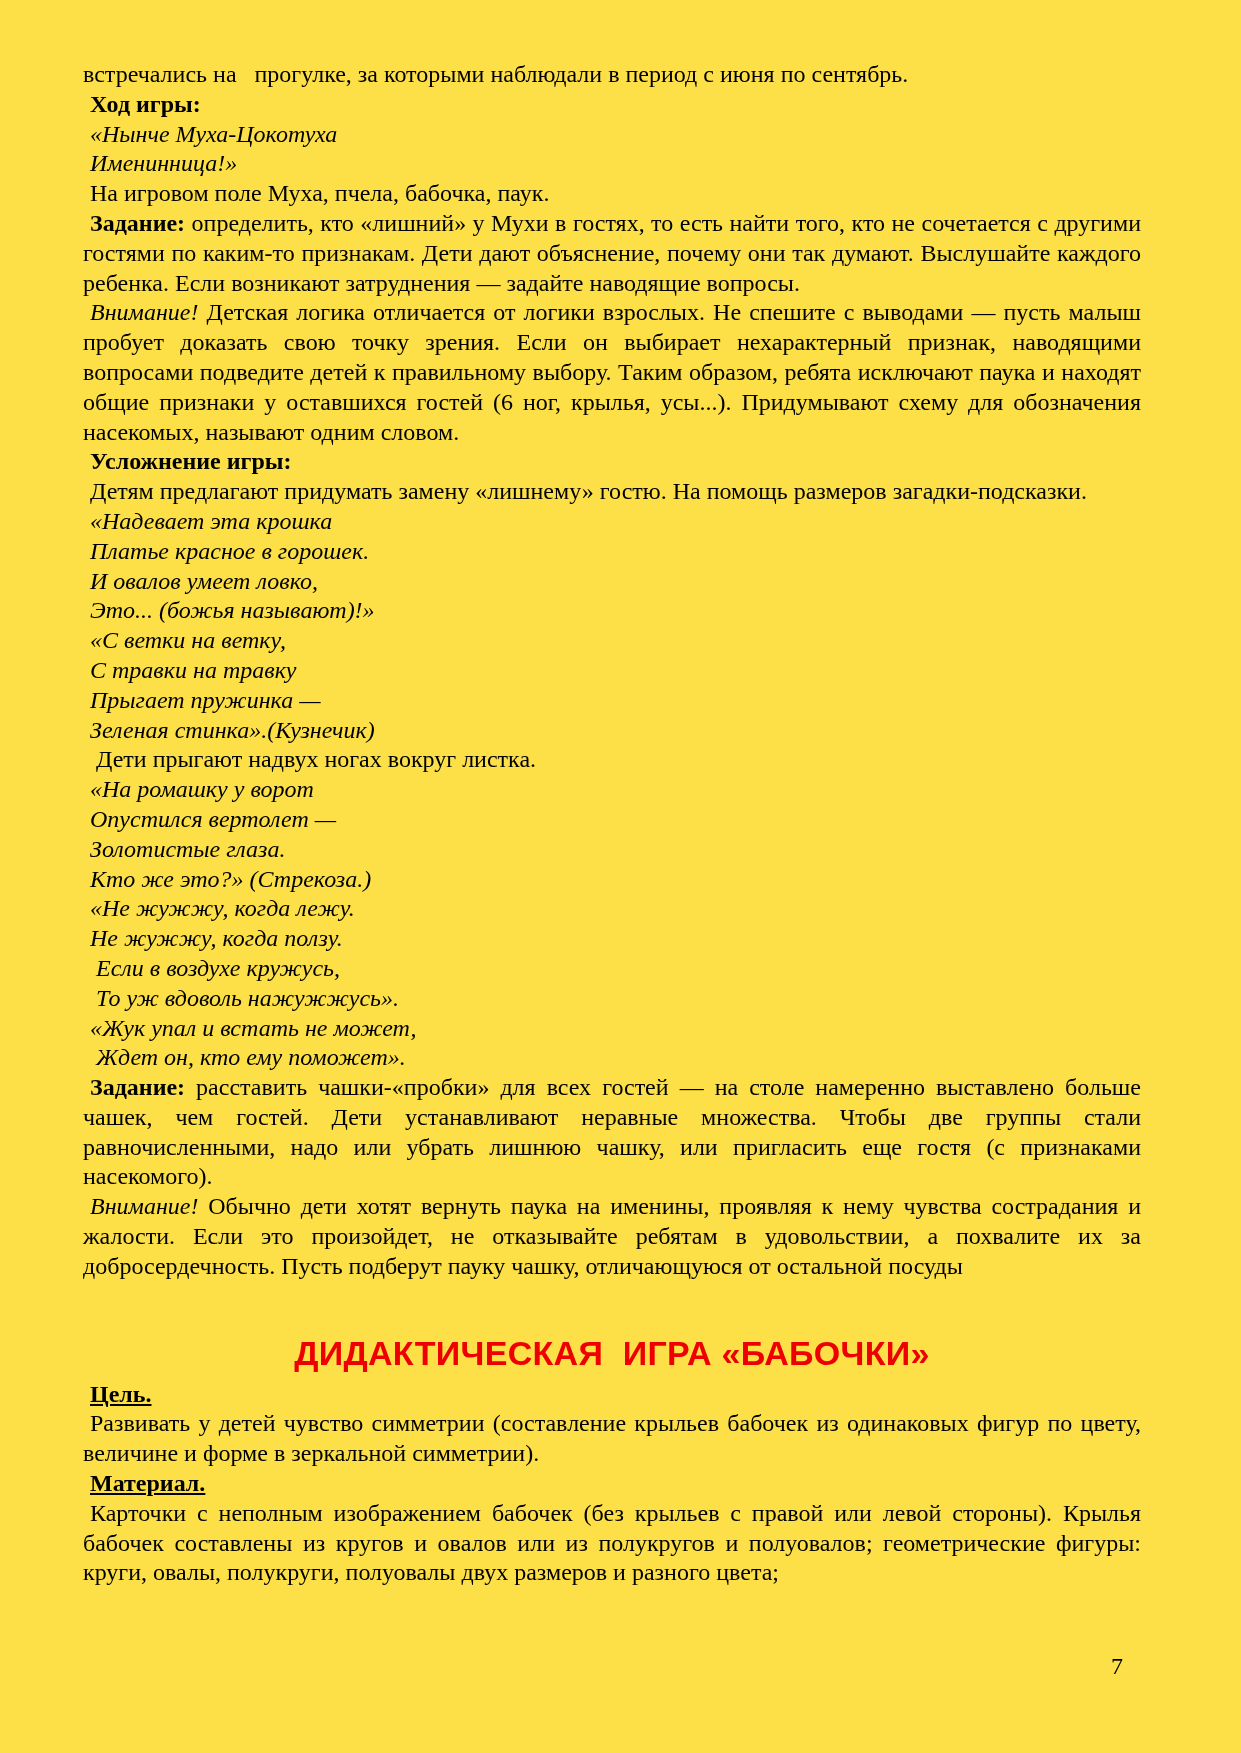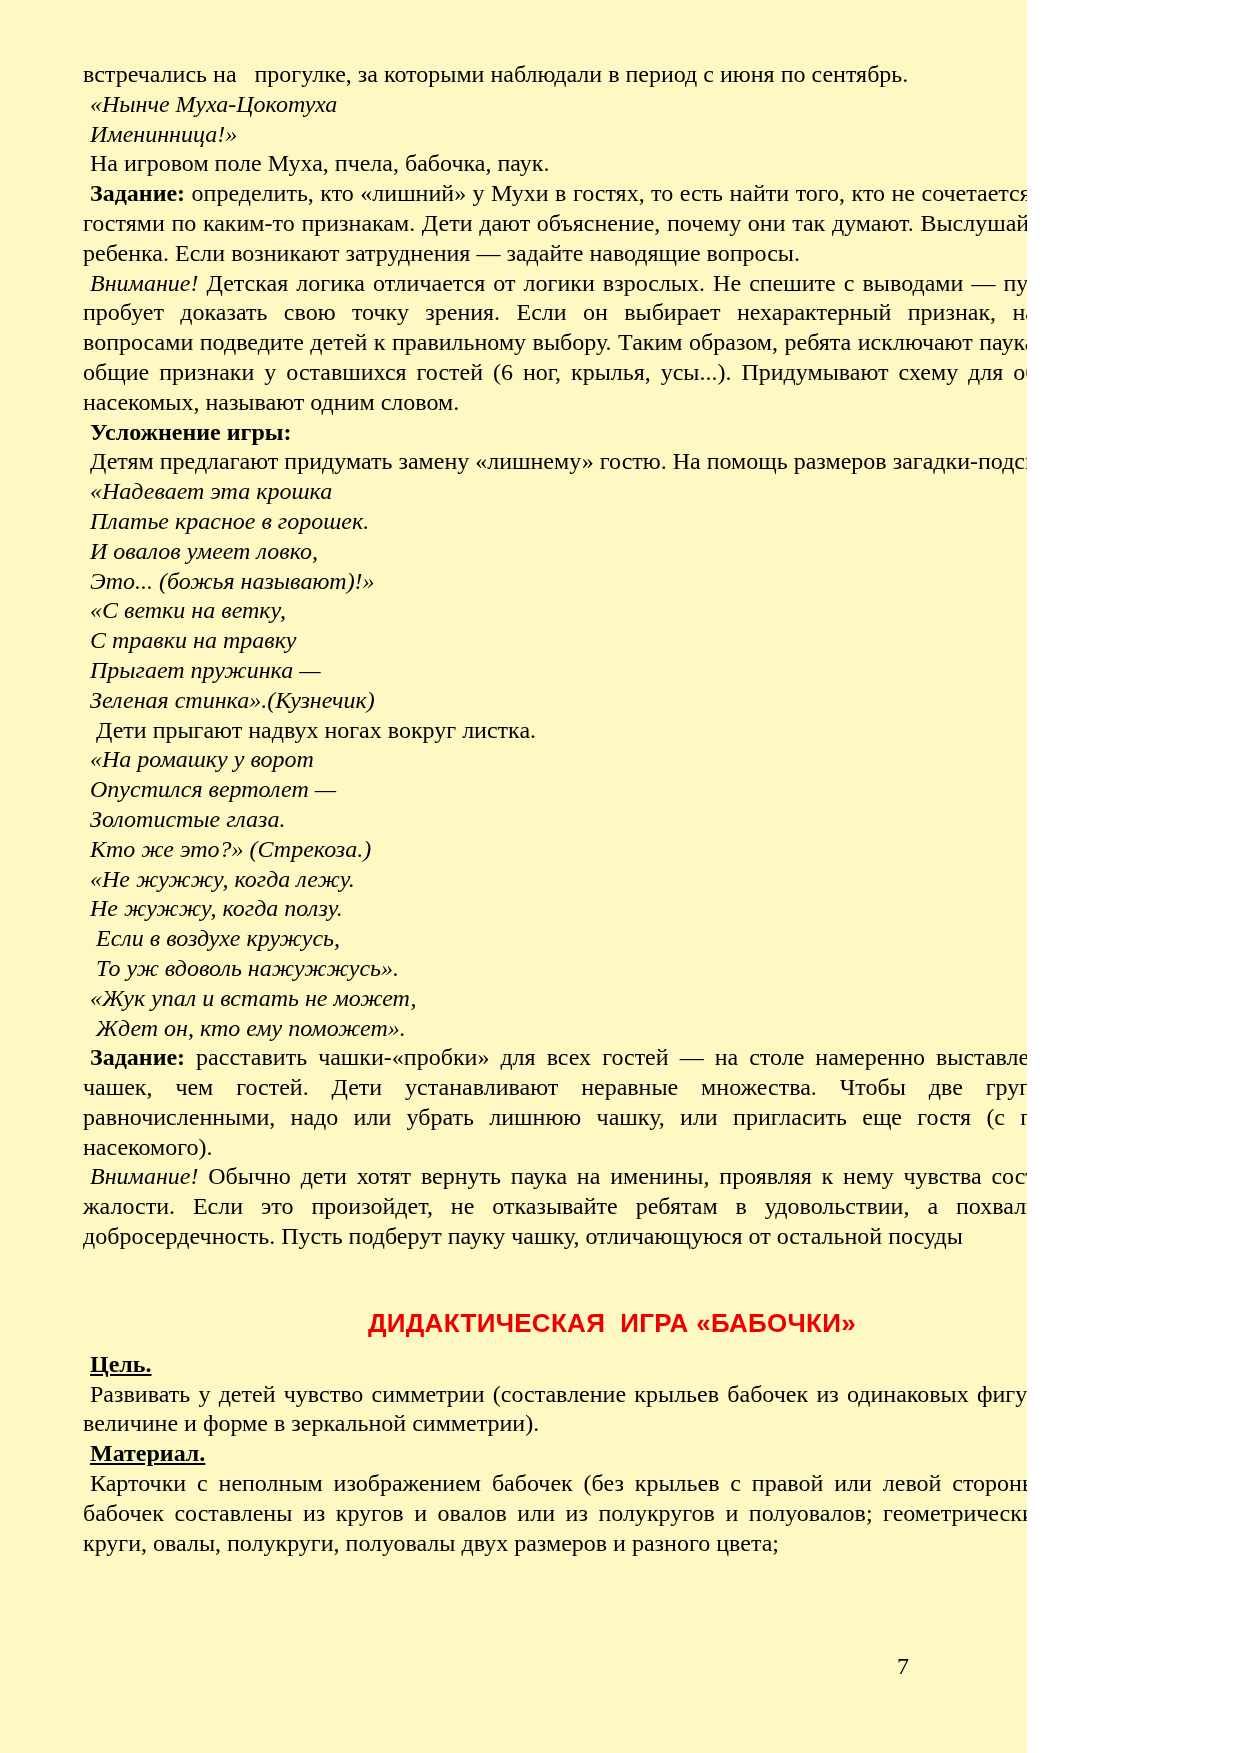--- a/index.html
+++ b/index.html
@@ -1,20 +1,20 @@
 <!DOCTYPE html>
 <html lang="ru"><head>
 <meta charset="utf-8">
 <style>
   html, body { margin: 0; padding: 0; background: #ffffff; }
   .page {
     position: relative;
-    width: 1027px;
+    width: 1241px;
     height: 1753px;
-    background: #fef9c3;
+    background: #fde047;
     font-family: "Liberation Serif", serif;
     font-size: 24px;
     line-height: 29.8px;
     color: #000000;
     overflow: hidden;
     text-decoration: underline;
   }
   .content {
     position: absolute;
     left: 83px;
@@ -26,21 +26,21 @@
   .line   { text-align: left; text-indent: 7px; }
   .noind  { text-indent: 0; }
   .b      { font-weight: bold; }
   .i      { font-style: italic; }
   .heading { font-weight: bold; text-indent: 7px; }
   .uline  { text-decoration: underline; }
   .poem   { font-style: italic; text-indent: 7px; }
   .game-title {
     font-family: "Liberation Sans", sans-serif;
     font-weight: bold;
-    font-size: 26px;
+    font-size: 34px;
     line-height: 30px;
     text-align: center;
     letter-spacing: 0.3px;
     margin: 56px 0 12px 0;
   }
   .page-number {
     position: absolute;
     top: 1652px;
     right: 118px;
     font-family: "Liberation Serif", serif;
@@ -49,20 +49,21 @@
   }
 </style>
 </head>
 <body>
 
 <div class="page">
   <div class="content">
 
     <p class="line noind">встречались на &nbsp;&nbsp;прогулке, за которыми наблюдали в период с июня по сентябрь.</p>
 
+    <p class="heading">Ход игры:</p>
 
     <p class="poem">«Нынче Муха-Цокотуха</p>
     <p class="poem">Именинница!»</p>
 
     <p class="line">На игровом поле Муха, пчела, бабочка, паук.</p>
 
     <p class="just"><span class="b">Задание:</span><span> определить, кто «лишний» у Мухи в гостях, то есть найти того, кто не сочетается с другими гостями по каким-то признакам. Дети дают объяснение, почему они так думают. Выслушайте каждого ребенка. Если возникают затруднения — задайте наводящие вопросы.</span></p>
 
     <p class="just"><span class="i">Внимание!</span><span> Детская логика отличается от логики взрослых. Не спешите с выводами — пусть малыш пробует доказать свою точку зрения. Если он выбирает нехарактерный признак, наводящими вопросами подведите детей к правильному выбору. Таким образом, ребята исключают паука и находят общие признаки у оставшихся гостей (6 ног, крылья, усы...). Придумывают схему для обозначения насекомых, называют одним словом.</span></p>
 

